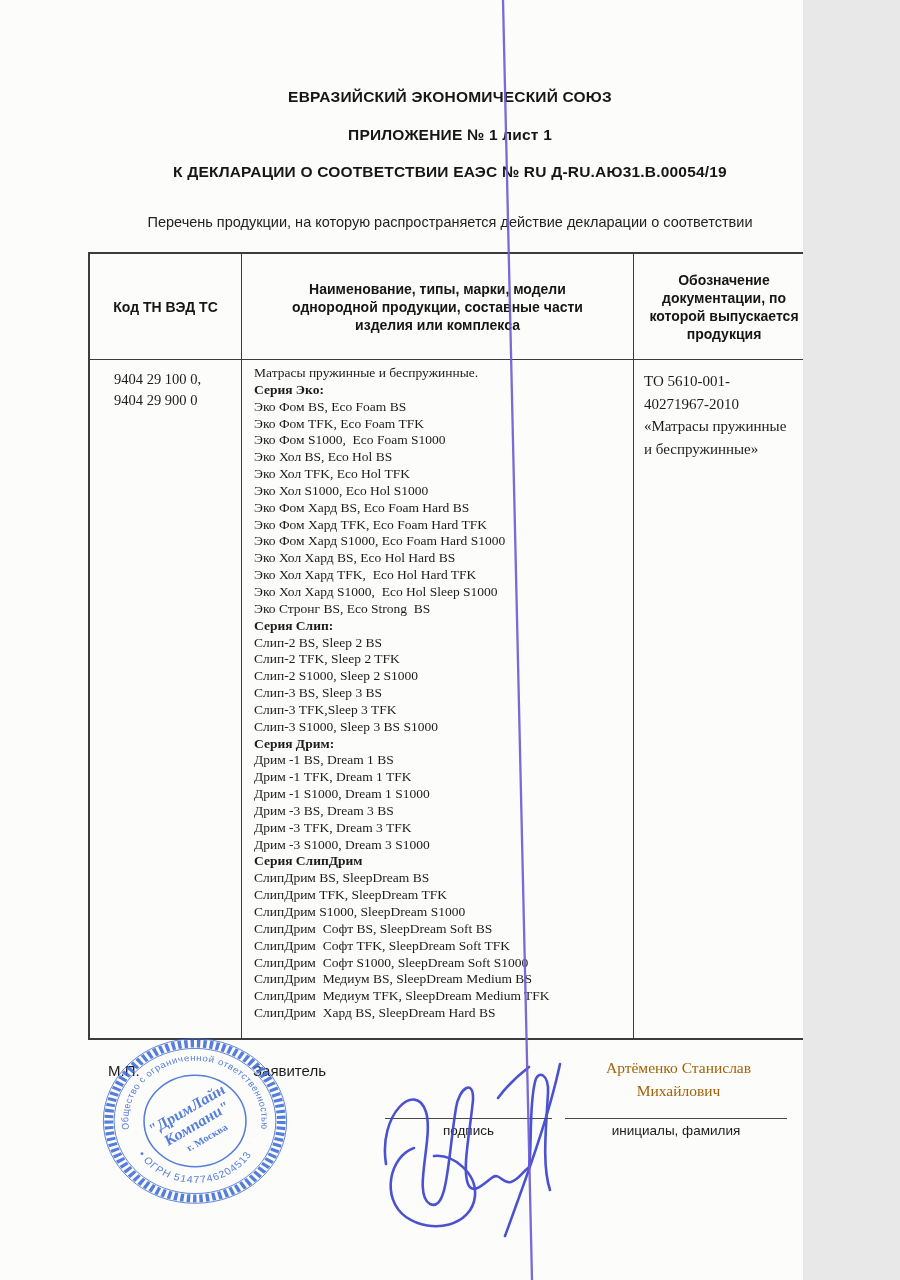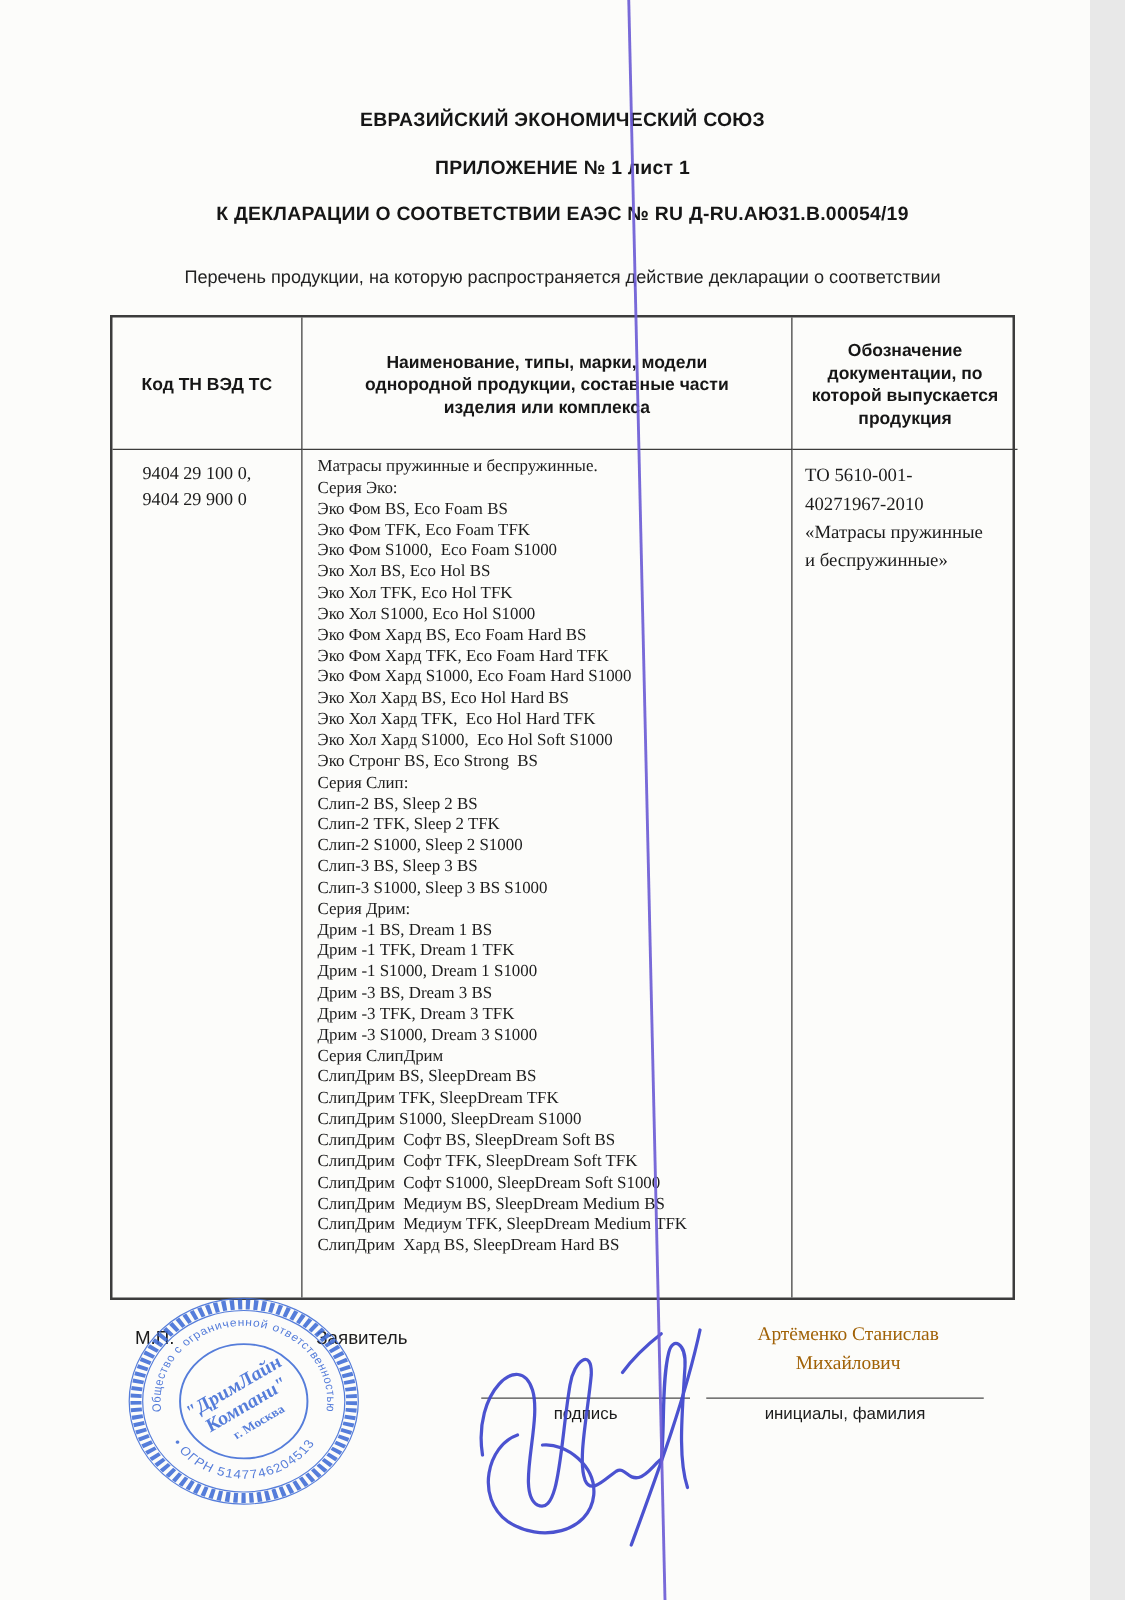--- a/index.html
+++ b/index.html
@@ -3,21 +3,21 @@
 <meta charset="utf-8">
 <style>
   html,body{margin:0;padding:0;}
   body{
     width:900px;height:1280px;
     background:#e8e8e8;
     font-family:"Liberation Sans",sans-serif;
     color:#1c1c1c;
   }
   .page{
-    position:relative;width:872px;height:1280px;
+    position:relative;width:803px;height:1280px;
     background:#fcfcfa;overflow:hidden;
   }
   
   .hdr{
     position:absolute;left:0;width:900px;text-align:center;
     font-weight:bold;font-size:15.5px;letter-spacing:.2px;color:#161616;
   }
   .t1{top:88px;}
   .t2{top:126px;}
   .t3{top:163px;}
@@ -43,21 +43,21 @@
     text-align:center;font-weight:bold;font-size:14px;line-height:18px;
     padding:4px 12px;color:#161616;
   }
   .th.c2{padding:0 38px;}
   .th.c3{padding:4px 14px;}
   .td{font-family:"Liberation Serif",serif;}
   .td.c1{padding:9px 4px 0 24px;font-size:14.5px;line-height:21px;}
   .td.c2{padding:5px 4px 0 12px;font-size:13.5px;line-height:16.85px;}
   .td.c3{padding:10px 6px 0 10px;font-size:15px;line-height:22.5px;}
   .td.c2 div{white-space:pre-wrap;}
-  .td.c2 div.b{font-weight:normal;}
+  .td.c2 div.b{font-weight:bold;}
   
   .foot-label{position:absolute;font-size:15px;color:#1c1c1c;}
   .mp{left:108px;top:1062px;}
   .applicant{left:253px;top:1062px;}
   .sig-line{position:absolute;border-top:1.5px solid #4a4a4a;height:0;}
   .line1{left:385px;top:1118px;width:167px;}
   .line2{left:565px;top:1118px;width:222px;}
   .cap{position:absolute;font-size:13.5px;text-align:center;color:#1c1c1c;}
   .cap1{left:385px;top:1123px;width:167px;}
   .cap2{left:565px;top:1123px;width:222px;}
@@ -97,27 +97,28 @@
         <div>Эко Фом TFK, Eco Foam TFK</div>
         <div>Эко Фом S1000,  Eco Foam S1000</div>
         <div>Эко Хол BS, Eco Hol BS</div>
         <div>Эко Хол TFK, Eco Hol TFK</div>
         <div>Эко Хол S1000, Eco Hol S1000</div>
         <div>Эко Фом Хард BS, Eco Foam Hard BS</div>
         <div>Эко Фом Хард TFK, Eco Foam Hard TFK</div>
         <div>Эко Фом Хард S1000, Eco Foam Hard S1000</div>
         <div>Эко Хол Хард BS, Eco Hol Hard BS</div>
         <div>Эко Хол Хард TFK,  Eco Hol Hard TFK</div>
-        <div>Эко Хол Хард S1000,  Eco Hol Soft S1000</div>
+        <div>Эко Хол Хард S1000,  Eco Hol Sleep S1000</div>
         <div>Эко Стронг BS, Eco Strong  BS</div>
         <div class="b">Серия Слип:</div>
         <div>Слип-2 BS, Sleep 2 BS</div>
         <div>Слип-2 TFK, Sleep 2 TFK</div>
         <div>Слип-2 S1000, Sleep 2 S1000</div>
         <div>Слип-3 BS, Sleep 3 BS</div>
+        <div>Слип-3 TFK,Sleep 3 TFK</div>
         <div>Слип-3 S1000, Sleep 3 BS S1000</div>
         <div class="b">Серия Дрим:</div>
         <div>Дрим -1 BS, Dream 1 BS</div>
         <div>Дрим -1 TFK, Dream 1 TFK</div>
         <div>Дрим -1 S1000, Dream 1 S1000</div>
         <div>Дрим -3 BS, Dream 3 BS</div>
         <div>Дрим -3 TFK, Dream 3 TFK</div>
         <div>Дрим -3 S1000, Dream 3 S1000</div>
         <div class="b">Серия СлипДрим</div>
         <div>СлипДрим BS, SleepDream BS</div>

